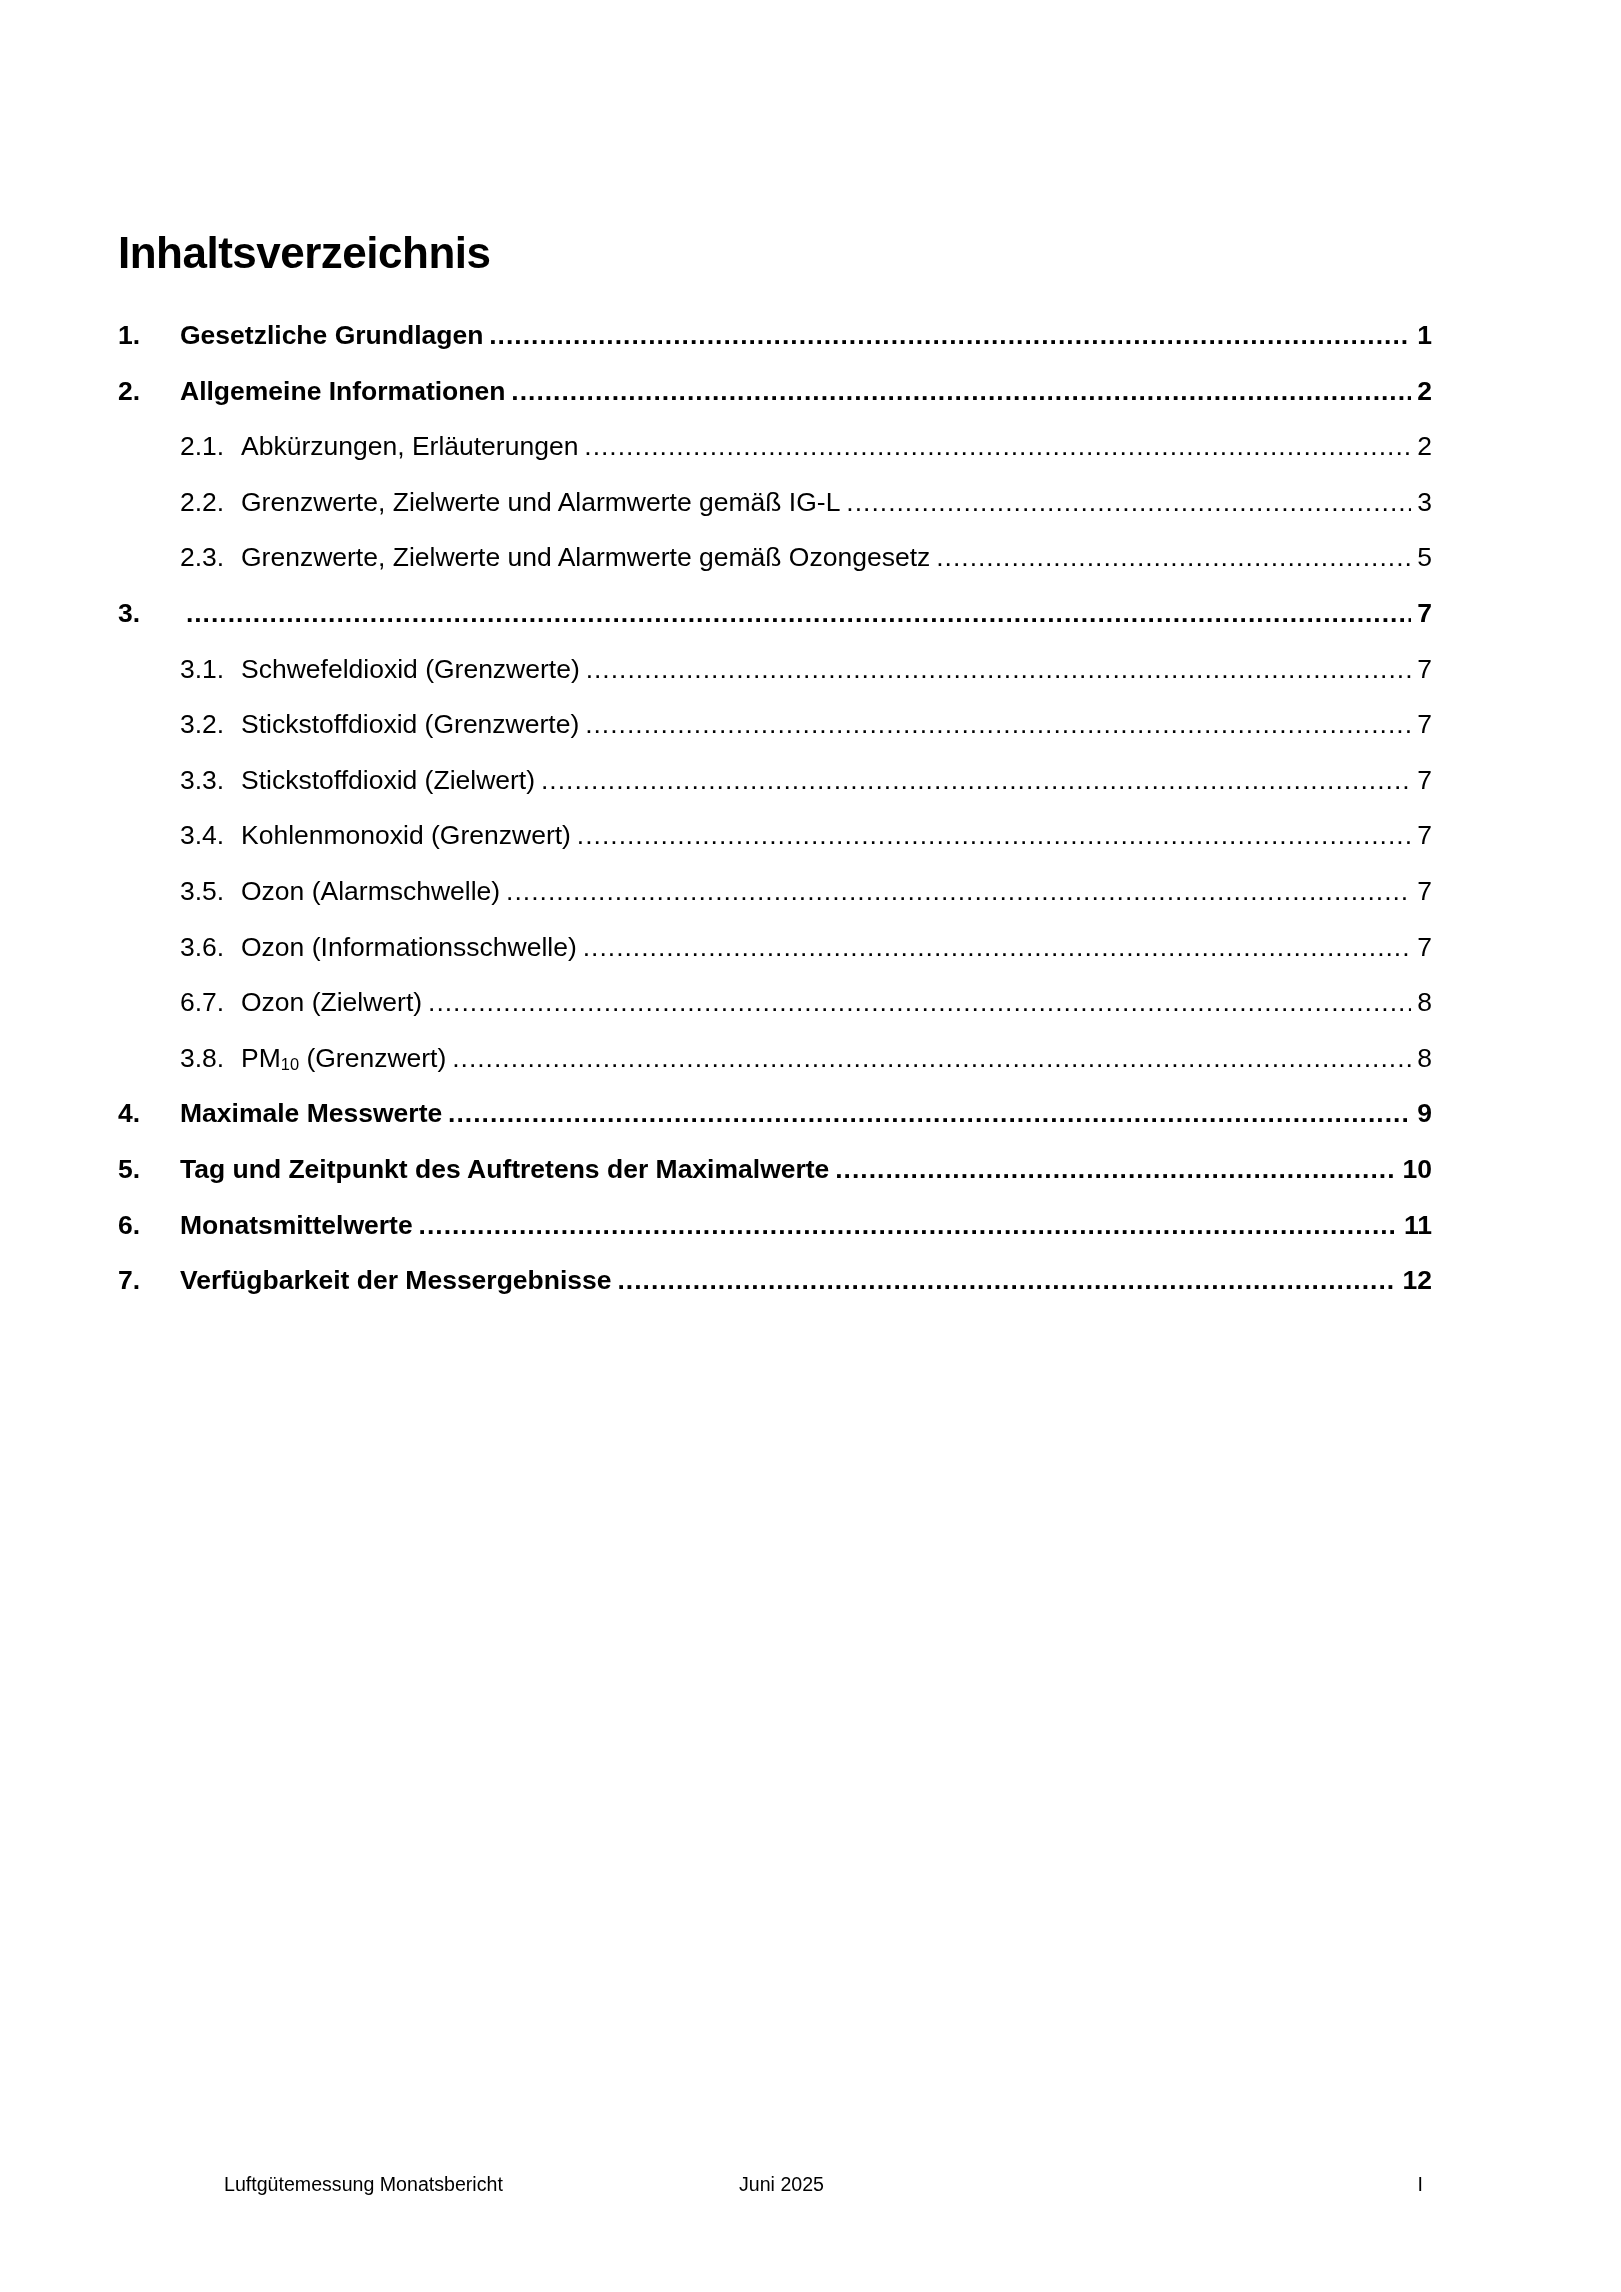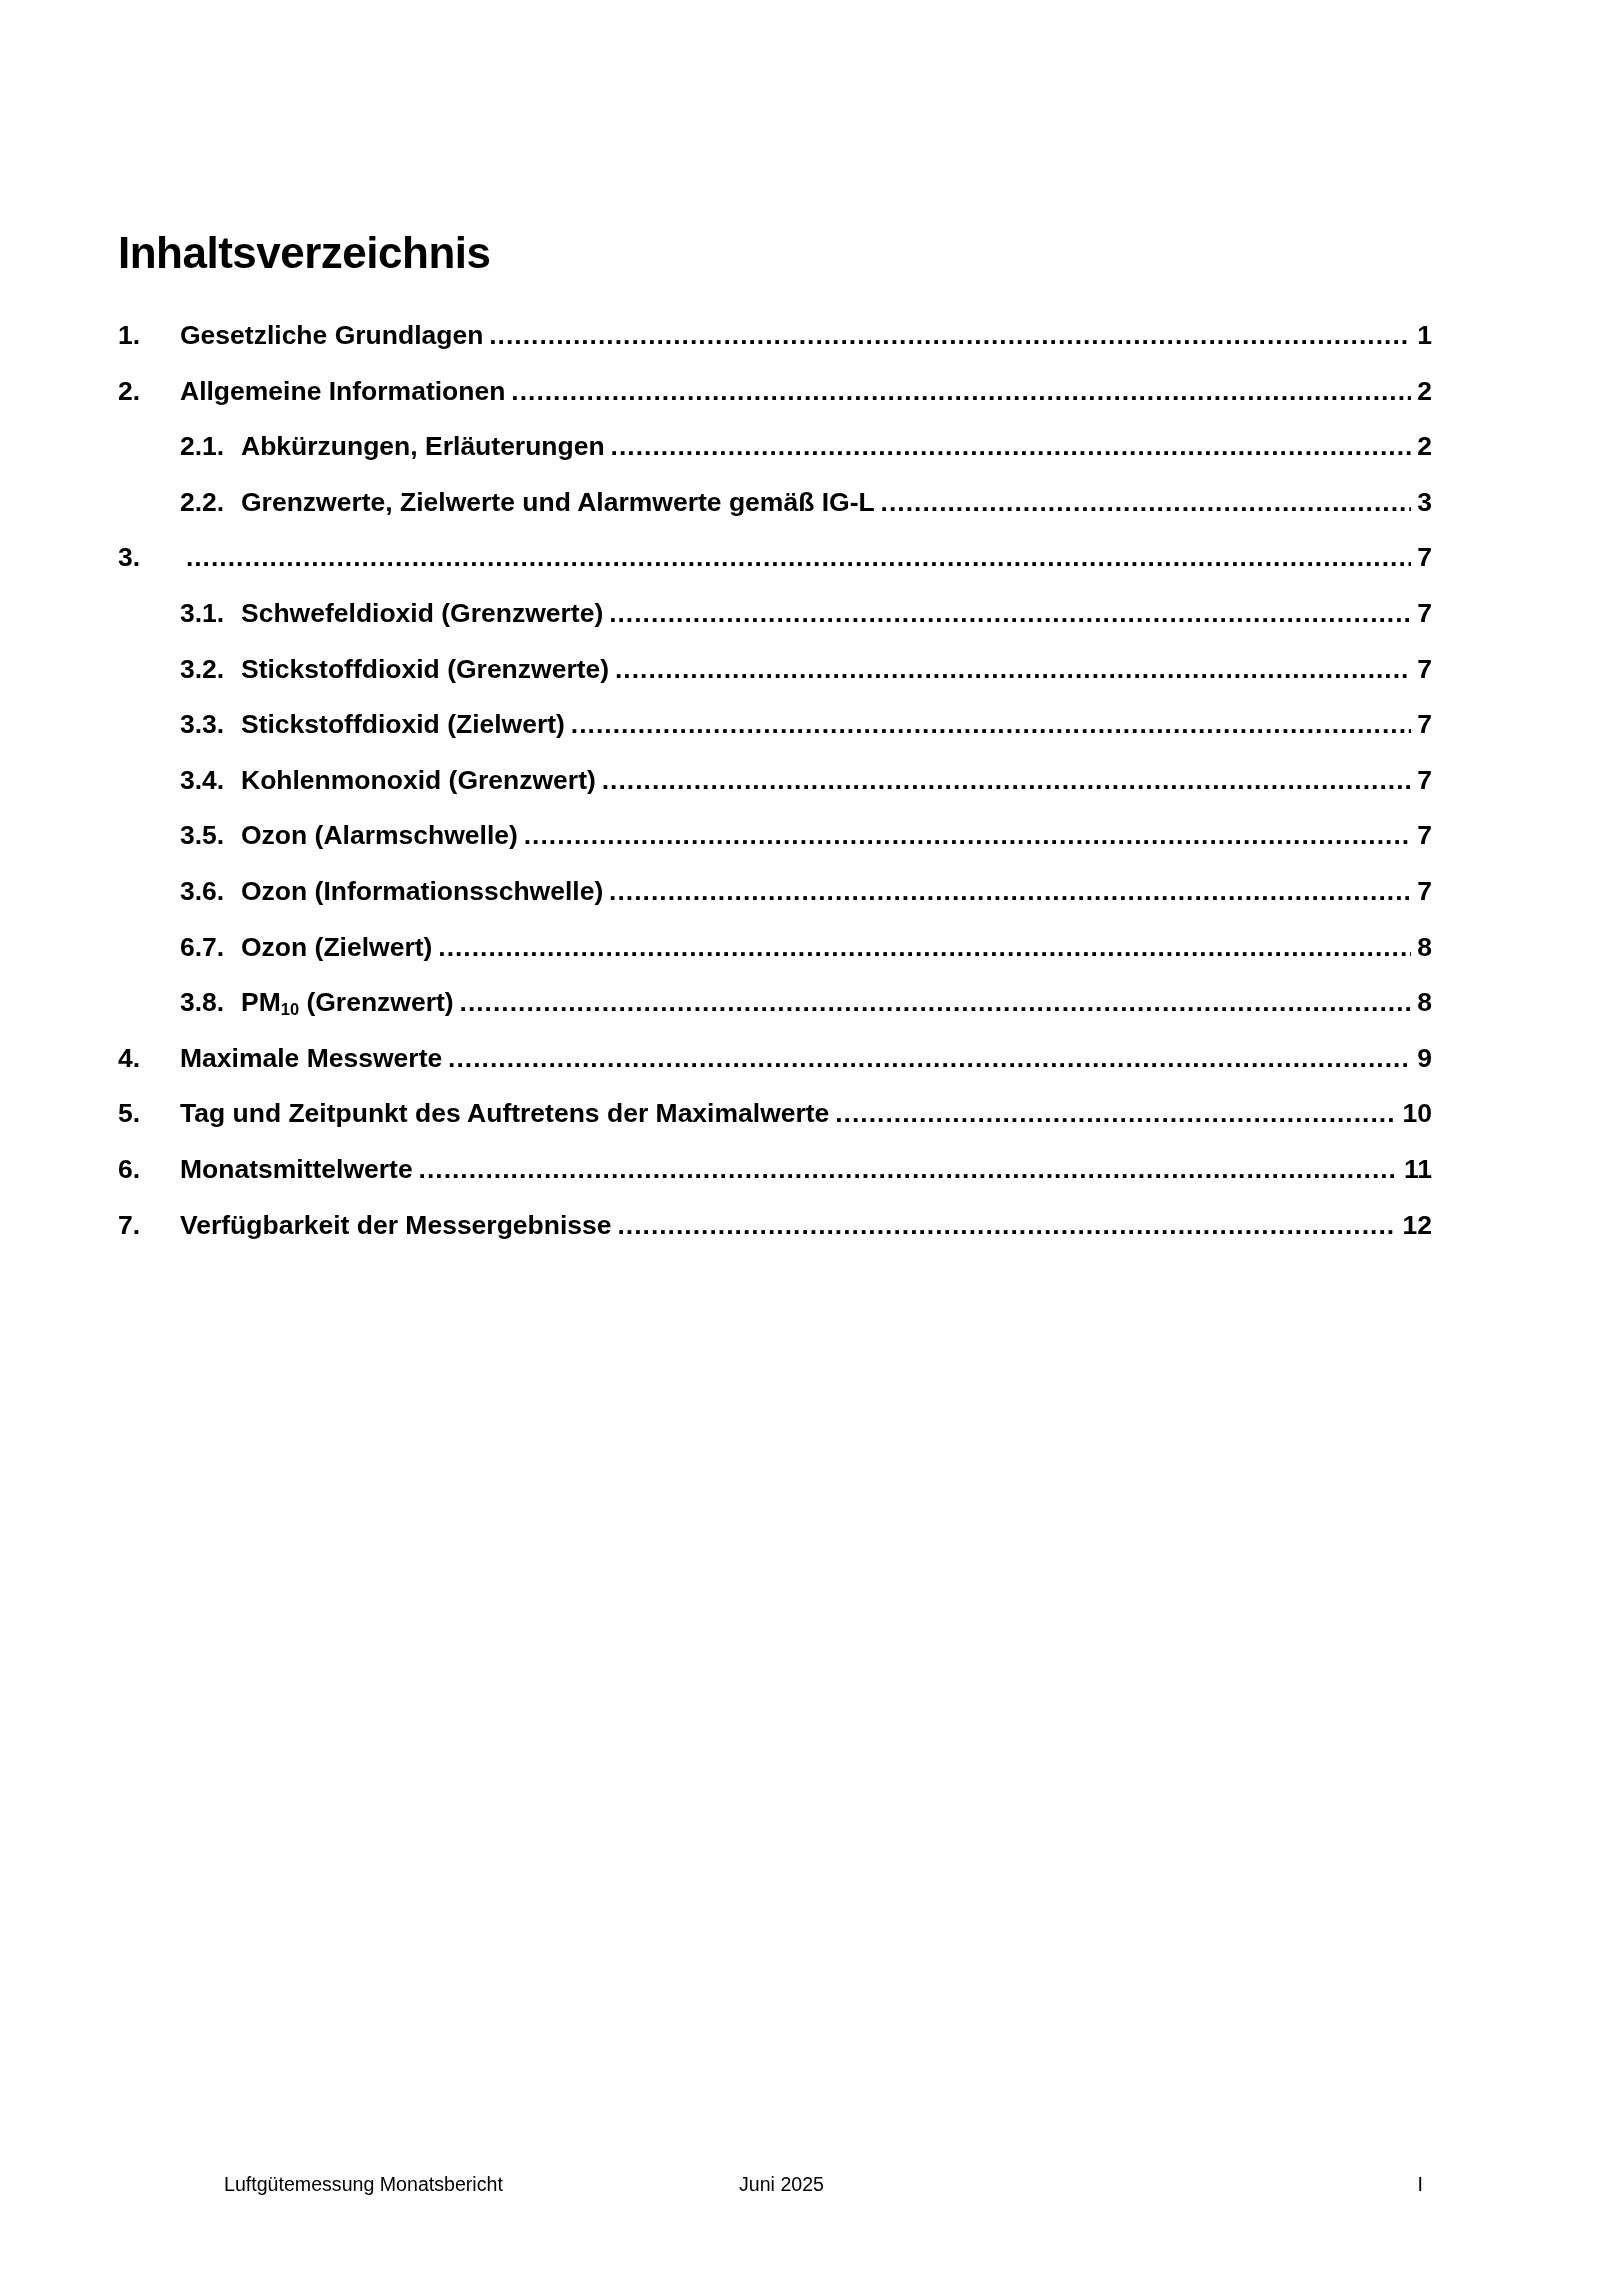--- a/index.html
+++ b/index.html
@@ -28,21 +28,21 @@
   }
   .toc-row {
     display: flex;
     align-items: baseline;
     font-size: 26.5px;
     line-height: 36px;
     margin-bottom: 19.6px;
     white-space: nowrap;
   }
   .toc-row.level-1 { font-weight: 700; }
-  .toc-row.level-2 { font-weight: 700; }
+  .toc-row.level-2 { font-weight: 400; }
   .toc-row .num { flex: none; }
   .level-1 .num { width: 62px; }
   .level-2 .num { width: 61px; margin-left: 62px; }
   .toc-row .label { flex: none; }
   .toc-row .label sub {
     font-size: 62%;
     line-height: 0;
     vertical-align: baseline;
     position: relative;
     top: 0.22em;
@@ -108,20 +108,26 @@
         <span class="pageno">2</span>
       </div>
 
       <div class="toc-row level-2">
         <span class="num">2.2.</span>
         <span class="label">Grenzwerte, Zielwerte und Alarmwerte gemäß IG-L</span>
         <span class="leader"></span>
         <span class="pageno">3</span>
       </div>
 
+      <div class="toc-row level-2">
+        <span class="num">2.3.</span>
+        <span class="label">Grenzwerte, Zielwerte und Alarmwerte gemäß Ozongesetz</span>
+        <span class="leader"></span>
+        <span class="pageno">5</span>
+      </div>
 
       <div class="toc-row level-1">
         <span class="num">3.</span>
         <span class="leader"></span>
         <span class="pageno">7</span>
       </div>
 
       <div class="toc-row level-2">
         <span class="num">3.1.</span>
         <span class="label">Schwefeldioxid (Grenzwerte)</span>

